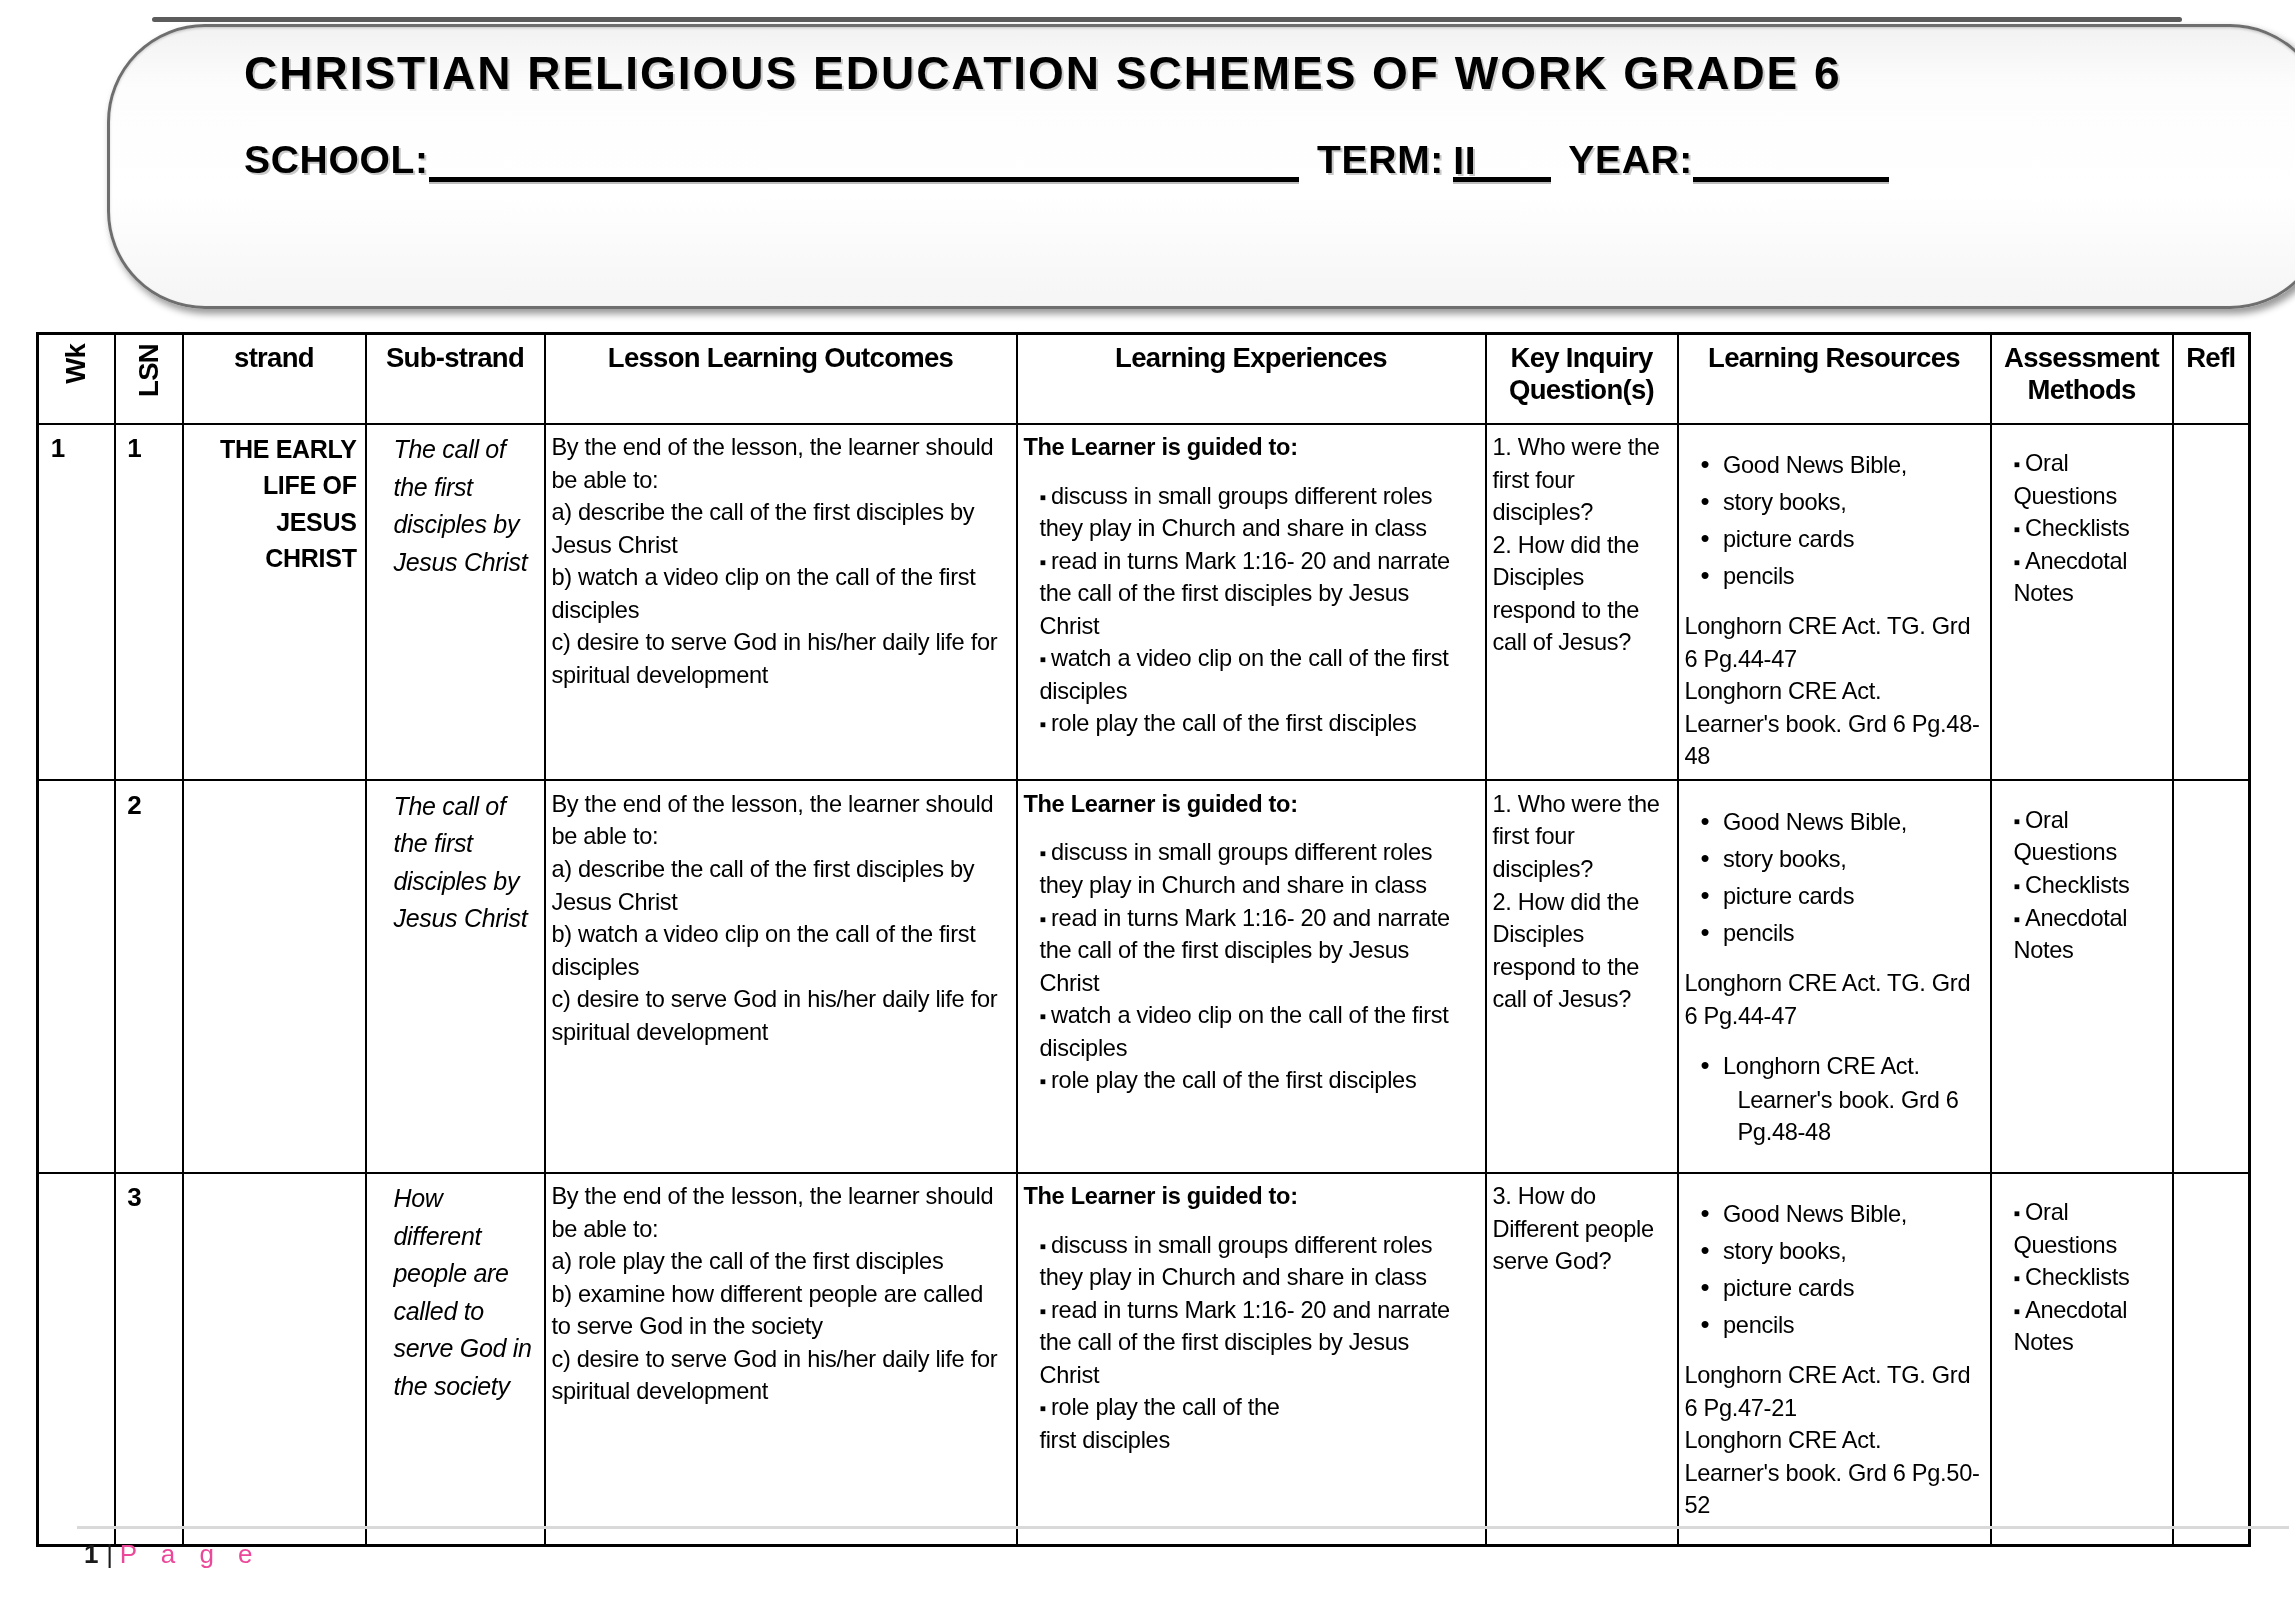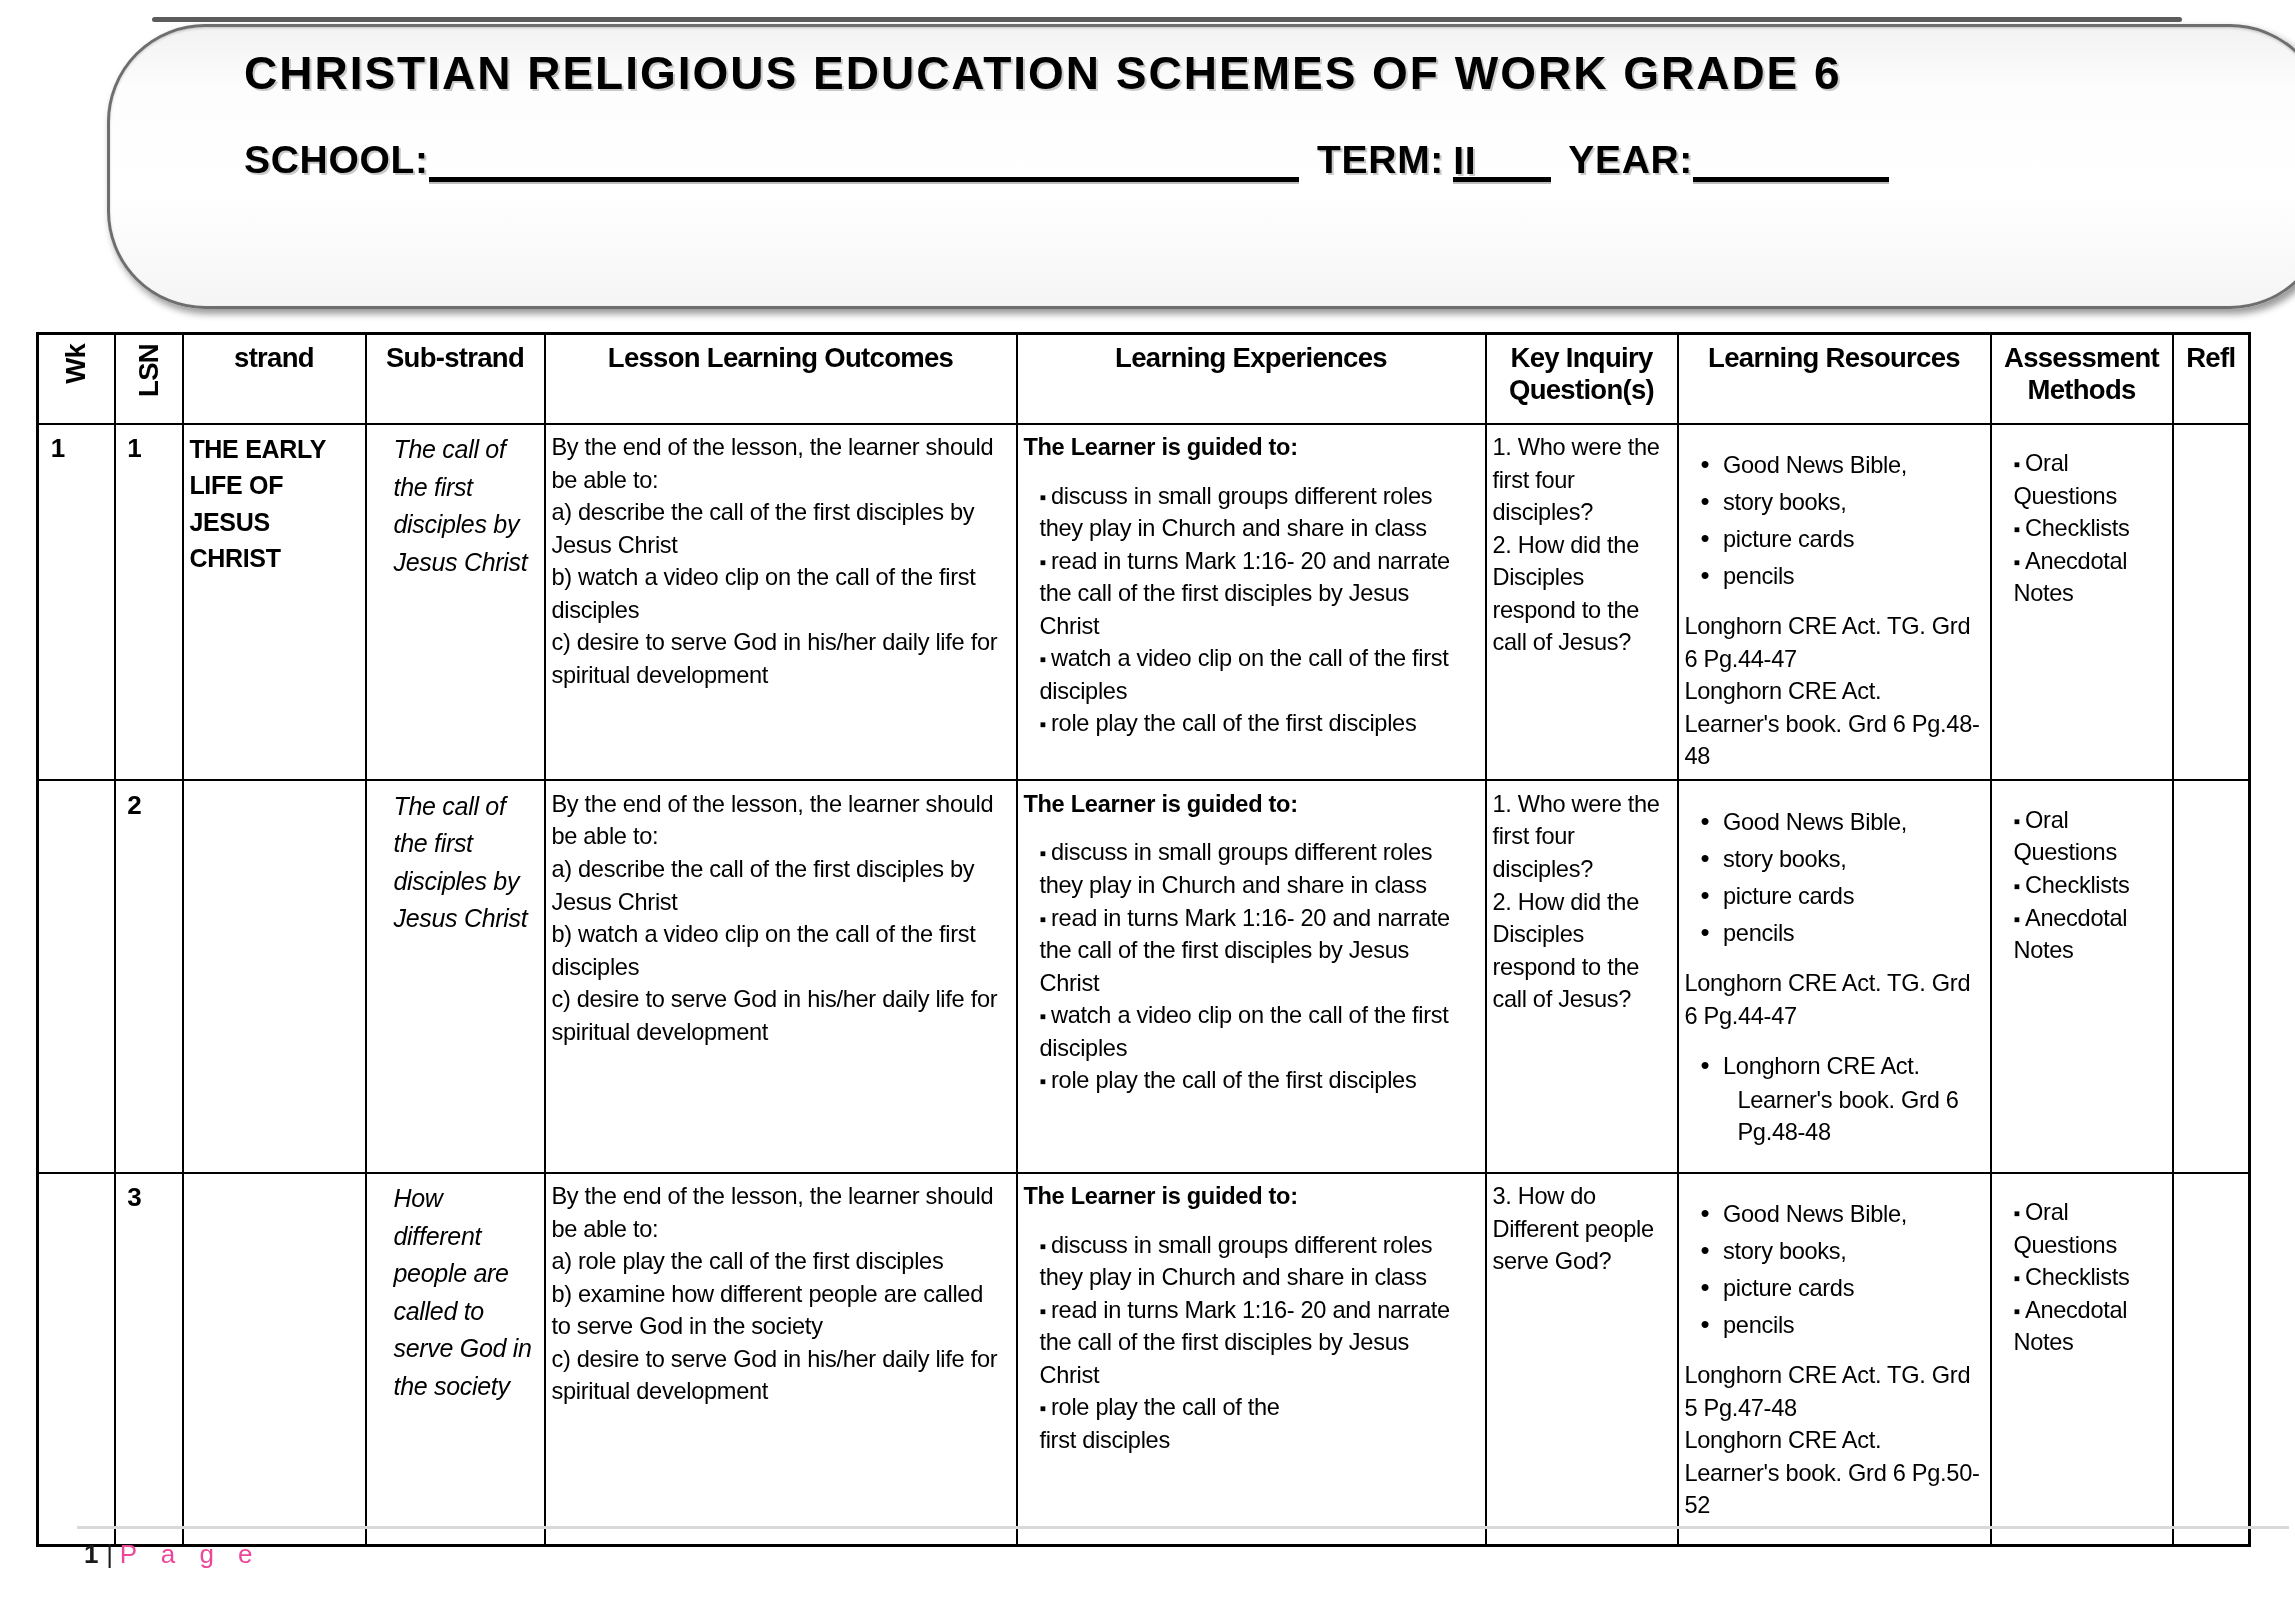--- a/index.html
+++ b/index.html
@@ -57,21 +57,21 @@
     display:inline-block;margin-top:2.6px;
   }
   .scheme td{
     vertical-align:top;padding:6.5px 7.9px 6.5px 5.9px;
     font-size:23.6px;letter-spacing:-0.3px;line-height:1.38;
   }
   tr.r0 td{height:352px;}
   tr.r1 td{height:356px;}
   tr.r2 td{height:373px;}
   td.c-wk,td.c-lsn{font-weight:bold;font-size:26px;padding-left:11.8px;}
-  td.c-strand{font-weight:bold;text-align:left;font-size:25px;line-height:1.45;}
+  td.c-strand{font-weight:bold;text-align:right;font-size:25px;line-height:1.45;}
   td.c-sub{font-style:italic;font-size:25px;line-height:1.5;padding-left:27px;}
   .scheme p{margin:0;}
   .b{font-weight:bold;}
   ul.sq,ul.rd{list-style:none;margin:16px;padding:0;}
   ul.sq li{white-space:pre-line;}
   ul.sq li::before{content:"▪ ";font-size:0.82em;}
   ul.rd li{padding-left:37px;text-indent:-37px;margin-bottom:1.3px;}
   ul.rd li::before{content:"•\00a0\00a0";font-size:1.1em;}
   .plain{margin:0;}
   
@@ -248,21 +248,21 @@
       <td class="c-inq">
         <p>3. How do Different people serve God?</p>
       </td>
       <td class="c-res">
         <ul class="rd">
           <li>Good News Bible,</li>
           <li>story books,</li>
           <li>picture cards</li>
           <li>pencils</li>
         </ul>
-        <p class="plain">Longhorn CRE Act. TG. Grd 5 Pg.47-48</p>
+        <p class="plain">Longhorn CRE Act. TG. Grd 6 Pg.47-21</p>
         <p class="plain">Longhorn CRE Act. Learner's book. Grd 6 Pg.50-52</p>
       </td>
       <td class="c-ass">
         <ul class="sq">
           <li>Oral Questions</li>
           <li>Checklists</li>
           <li>Anecdotal Notes</li>
         </ul>
       </td>
       <td class="c-refl"></td>

